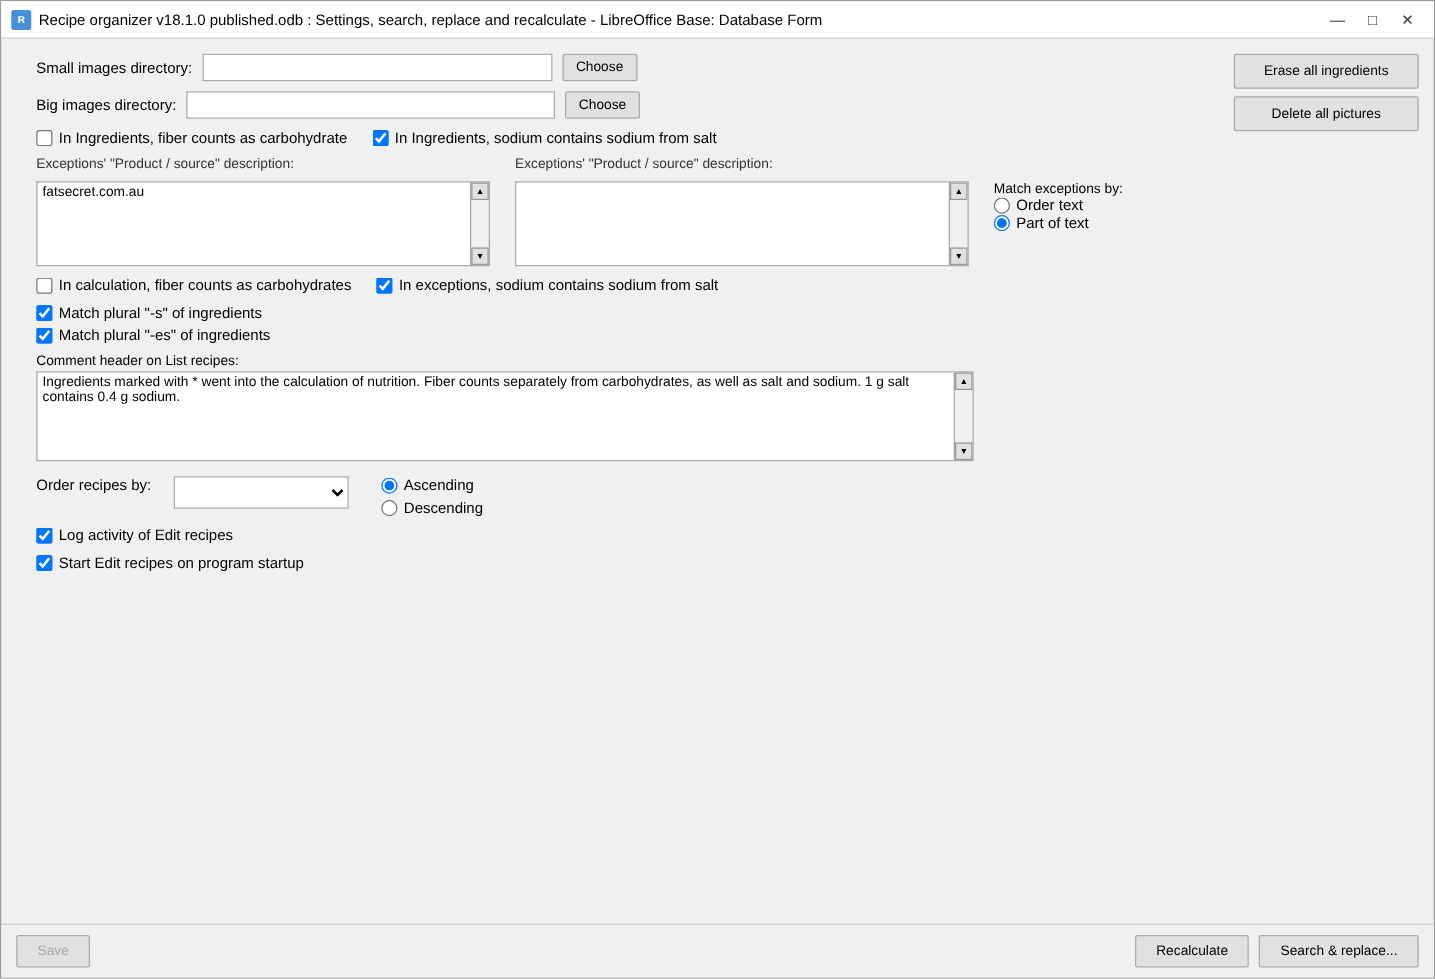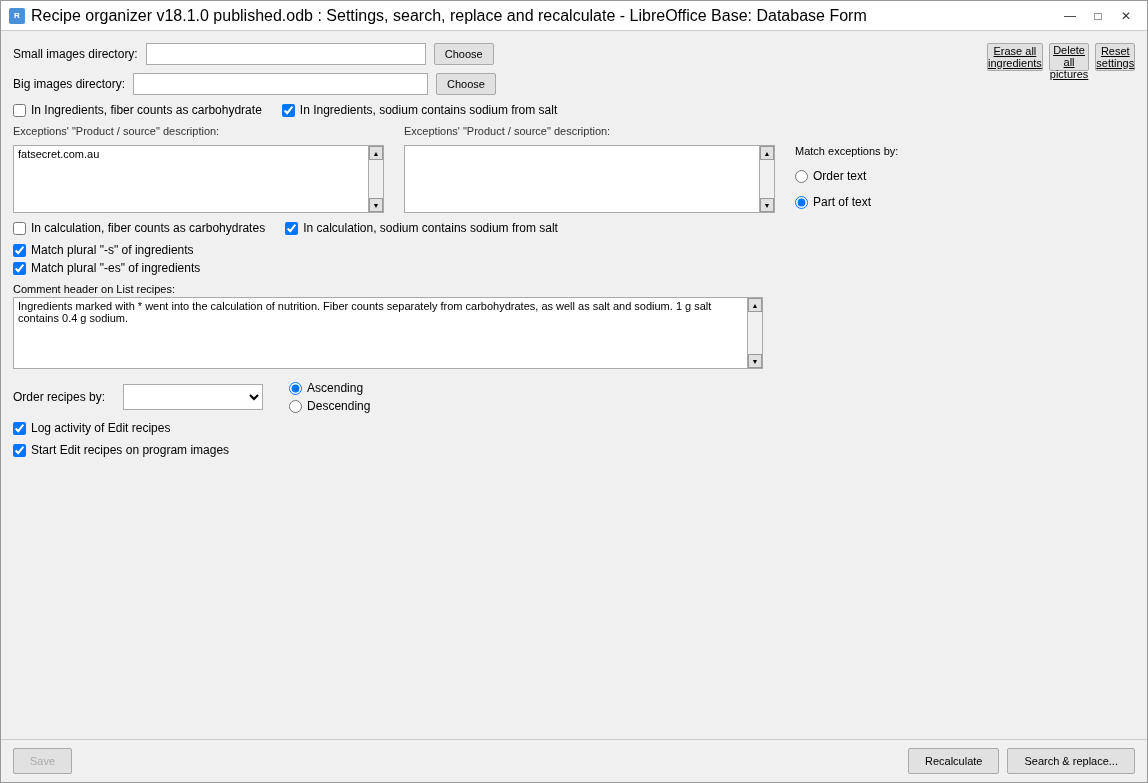--- a/index.html
+++ b/index.html
@@ -36,21 +36,21 @@
       border-radius: 2px;
       display: flex;
       align-items: center;
       justify-content: center;
       color: white;
       font-size: 9px;
       flex-shrink: 0;
     }
     .titlebar-text {
       flex: 1;
-      font-size: 16px;
+      font-size: 12px;
       color: #000;
       white-space: nowrap;
       overflow: hidden;
       text-overflow: ellipsis;
     }
     .titlebar-controls {
       display: flex;
       gap: 2px;
     }
     .titlebar-btn {
@@ -61,24 +61,23 @@
       cursor: pointer;
       font-size: 12px;
       display: flex;
       align-items: center;
       justify-content: center;
       color: #333;
     }
     .side-panel {
       width: 160px;
       display: flex;
-      flex-direction: row;
+      flex-direction: column;
       gap: 6px;
       flex-shrink: 0;
-      text-decoration: underline;
     }
     .side-btn {
       width: 100%;
       height: 28px;
       background: #e1e1e1;
       border: 1px solid #aaa;
       border-radius: 2px;
       cursor: pointer;
       font-size: 11px;
       color: #000;
@@ -201,21 +200,21 @@
       <span style="font-size:8px;font-weight:bold;">R</span>
     </div>
     <span class="titlebar-text">Recipe organizer v18.1.0 published.odb : Settings, search, replace and recalculate - LibreOffice Base: Database Form</span>
     <div class="titlebar-controls">
       <button class="titlebar-btn">—</button>
       <button class="titlebar-btn">□</button>
       <button class="titlebar-btn close">✕</button>
     </div>
   </div>
 
-  <div style="display:flex; flex:1; overflow:hidden;">
+  <div style="display:flex; flex:1; overflow:hidden;margin-left:16px;">
     <div class="content-area" style="flex:1; padding:12px; display:flex; flex-direction:column; gap:8px; overflow-y:auto;">
 
       <div class="row">
         <span class="label">Small images directory:</span>
         <input type="text" class="text-input" style="width: 280px; flex: 0 0 auto;">
         <button class="choose-btn">Choose</button>
       </div>
 
       <div class="row">
         <span class="label">Big images directory:</span>
@@ -254,41 +253,41 @@
           </div>
         </div>
         <div style="flex:1; display:flex; height:68px;">
           <textarea style="flex: 1 1 0%; border-top: 1px solid rgb(170, 170, 170); border-bottom: 1px solid rgb(170, 170, 170); border-left: 1px solid rgb(170, 170, 170); border-image: initial; border-right: none; font-family: inherit; font-size: 11px; padding: 2px 4px; resize: none;"></textarea>
           <div style="width:16px; border:1px solid #aaa; background:#f0f0f0; display:flex; flex-direction:column;">
             <div class="scroll-up">▲</div>
             <div style="flex:1;"></div>
             <div class="scroll-down">▼</div>
           </div>
         </div>
-        <div style="width:180px; display:flex; flex-direction:column; gap:12px;">
+        <div style="width:180px; display:flex; flex-direction:column; gap:0;">
           <span class="match-label">Match exceptions by:</span>
           <div class="radio-row">
             <input type="radio" name="matchExceptions" id="wholeText" style="">
             <label for="wholeText">Order text</label>
           </div>
           <div class="radio-row">
             <input type="radio" name="matchExceptions" id="partOfText" checked="" style="">
             <label for="partOfText">Part of text</label>
           </div>
         </div>
       </div>
 
       <div style="display:flex; gap:20px; align-items:center;">
         <div class="checkbox-row">
           <input type="checkbox" id="fiberCarbCalc" style="">
           <label for="fiberCarbCalc" class="label">In calculation, fiber counts as carbohydrates</label>
         </div>
         <div class="checkbox-row">
           <input type="checkbox" id="sodiumCalc" checked="" style="">
-          <label for="sodiumCalc" class="label">In calculation, sodium contains sodium from salt</label>
+          <label for="sodiumCalc" class="label">In exceptions, sodium contains sodium from salt</label>
         </div>
       </div>
 
       <div style="display:flex; flex-direction:column; gap:4px;">
         <div class="checkbox-row">
           <input type="checkbox" id="pluralS" checked="" style="">
           <label for="pluralS" class="label">Match plural "-s" of ingredients</label>
         </div>
         <div class="checkbox-row">
           <input type="checkbox" id="pluralEs" checked="" style="">
@@ -301,21 +300,21 @@
         <div style="display:flex; height:72px; max-width:750px;">
           <textarea style="flex: 1 1 0%; border-top: 1px solid rgb(170, 170, 170); border-bottom: 1px solid rgb(170, 170, 170); border-left: 1px solid rgb(170, 170, 170); border-image: initial; border-right: none; font-family: inherit; font-size: 11px; padding: 2px 4px; resize: none;">Ingredients marked with * went into the calculation of nutrition. Fiber counts separately from carbohydrates, as well as salt and sodium. 1 g salt contains 0.4 g sodium.</textarea>
           <div style="width:16px; border:1px solid #aaa; background:#f0f0f0; display:flex; flex-direction:column;">
             <div class="scroll-up">▲</div>
             <div style="flex:1;"></div>
             <div class="scroll-down">▼</div>
           </div>
         </div>
       </div>
 
-      <div style="display:flex; align-items:center; gap:18px; margin-top:4px;">
+      <div style="display:flex; gap:18px; margin-top:4px;">
         <span class="label">Order recipes by:</span>
         <select class="order-select">
           <option>Time added</option>
           <option>Name</option>
           <option>Date created</option>
           <option>Last modified</option>
         </select>
         <div style="display:flex; flex-direction:column; gap:4px; margin-left:8px;">
           <div class="radio-row">
             <input type="radio" name="orderDir" id="ascending" checked="" style="">
@@ -328,29 +327,28 @@
         </div>
       </div>
 
       <div class="checkbox-row">
         <input type="checkbox" id="logActivity" checked="" style="">
         <label for="logActivity" class="label">Log activity of Edit recipes</label>
       </div>
 
       <div class="checkbox-row">
         <input type="checkbox" id="startEdit" checked="" style="">
-        <label for="startEdit" class="label">Start Edit recipes on program images</label>
+        <label for="startEdit" class="label">Start Edit recipes on program startup</label>
       </div>
 
     </div>
 
     <div class="side-panel" style="padding: 12px 12px 12px 0;">
       <button class="side-btn">Erase all ingredients</button>
       <button class="side-btn">Delete all pictures</button>
-      <button class="side-btn">Reset settings</button>
     </div>
   </div>
 
   <div class="footer">
     <button class="footer-btn" disabled="">Save</button>
     <div class="footer-spacer"></div>
     <button class="footer-btn">Recalculate</button>
     <button class="footer-btn">Search &amp; replace...</button>
   </div>
 </div>

